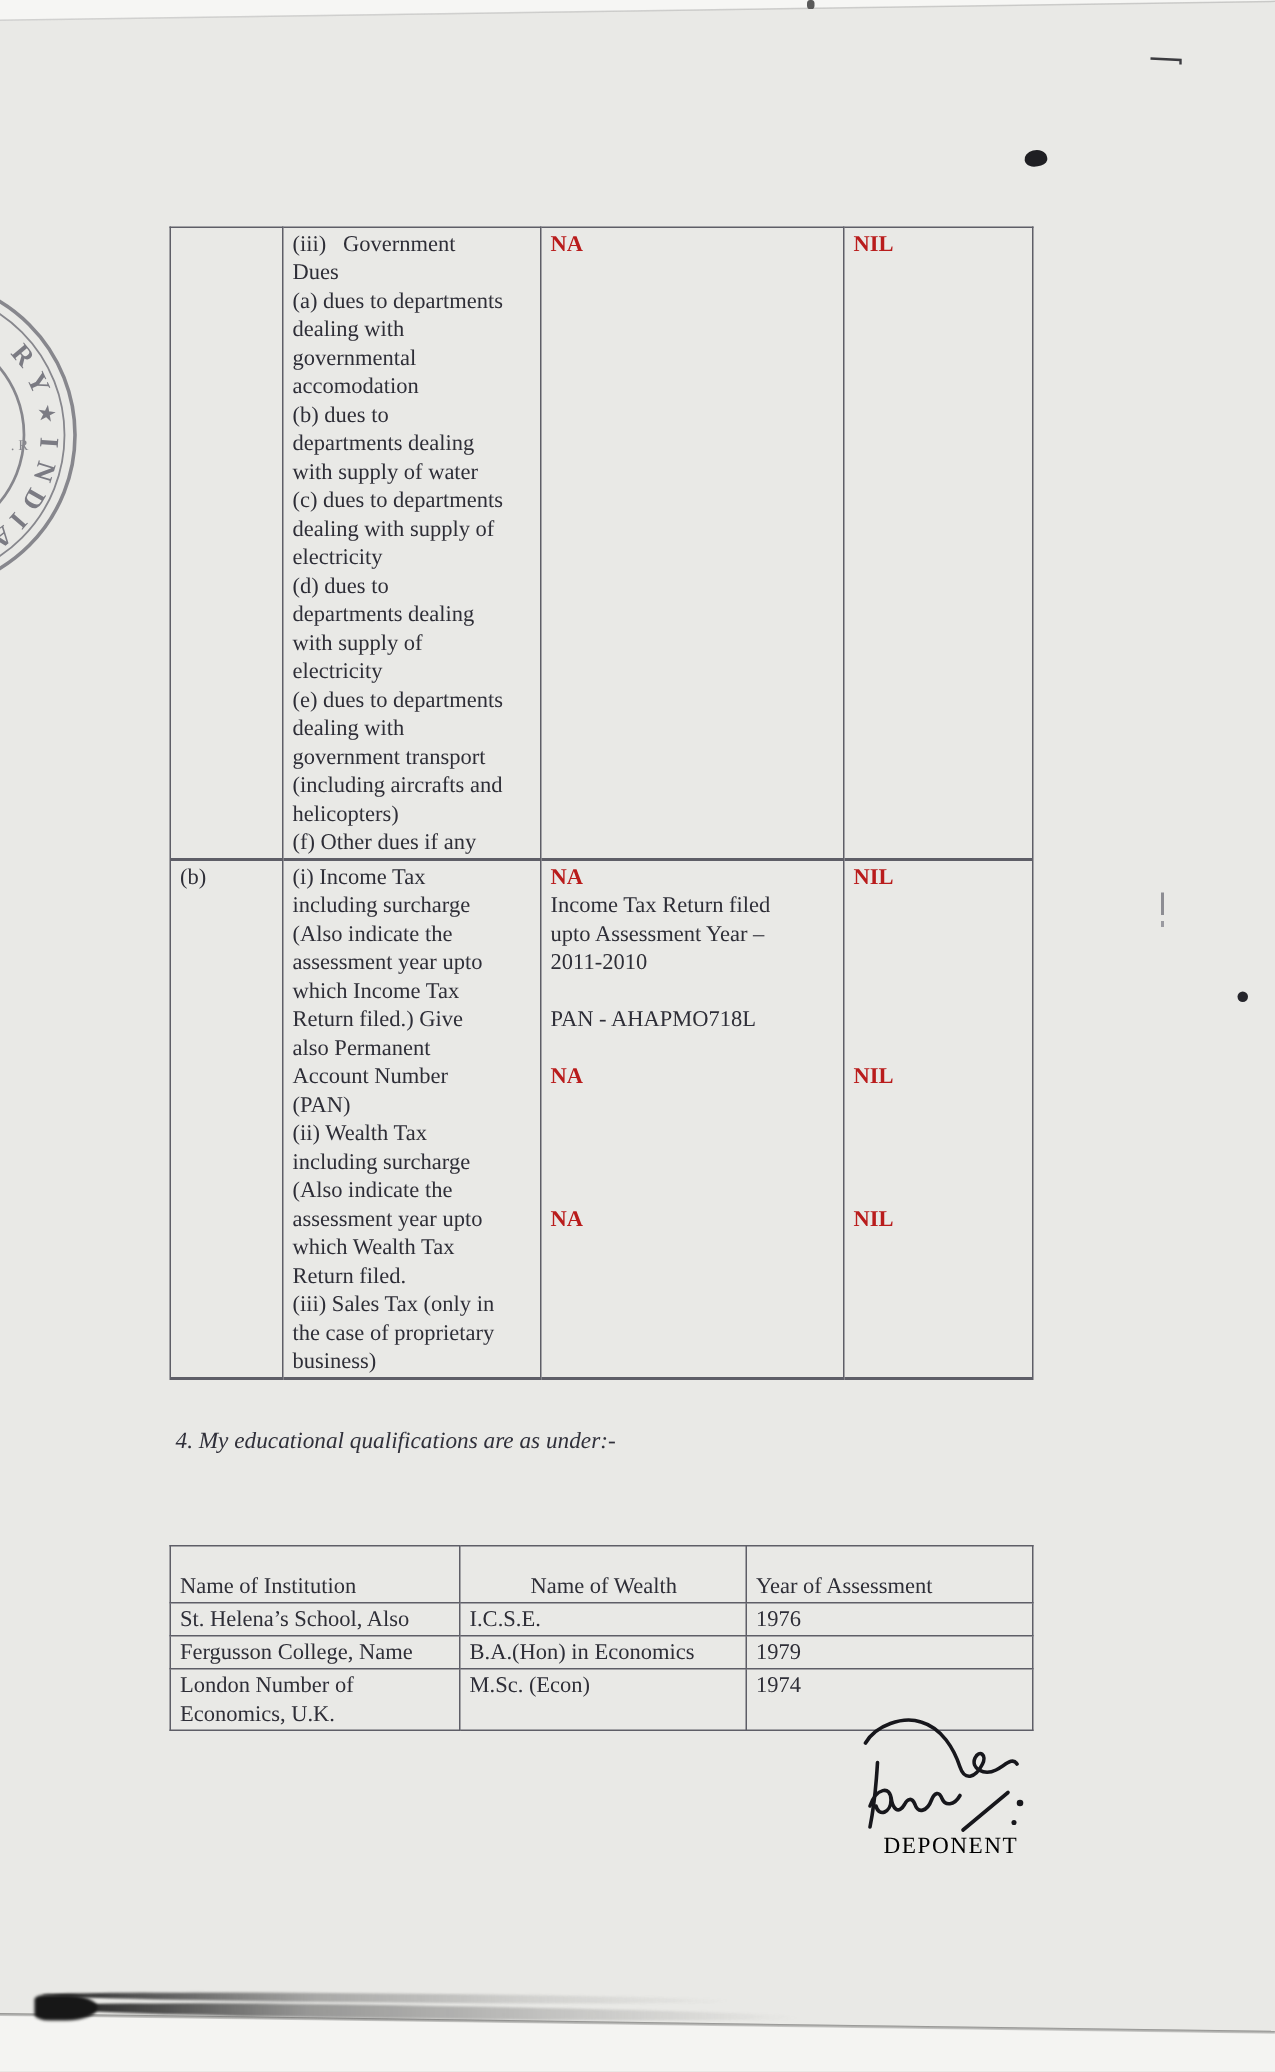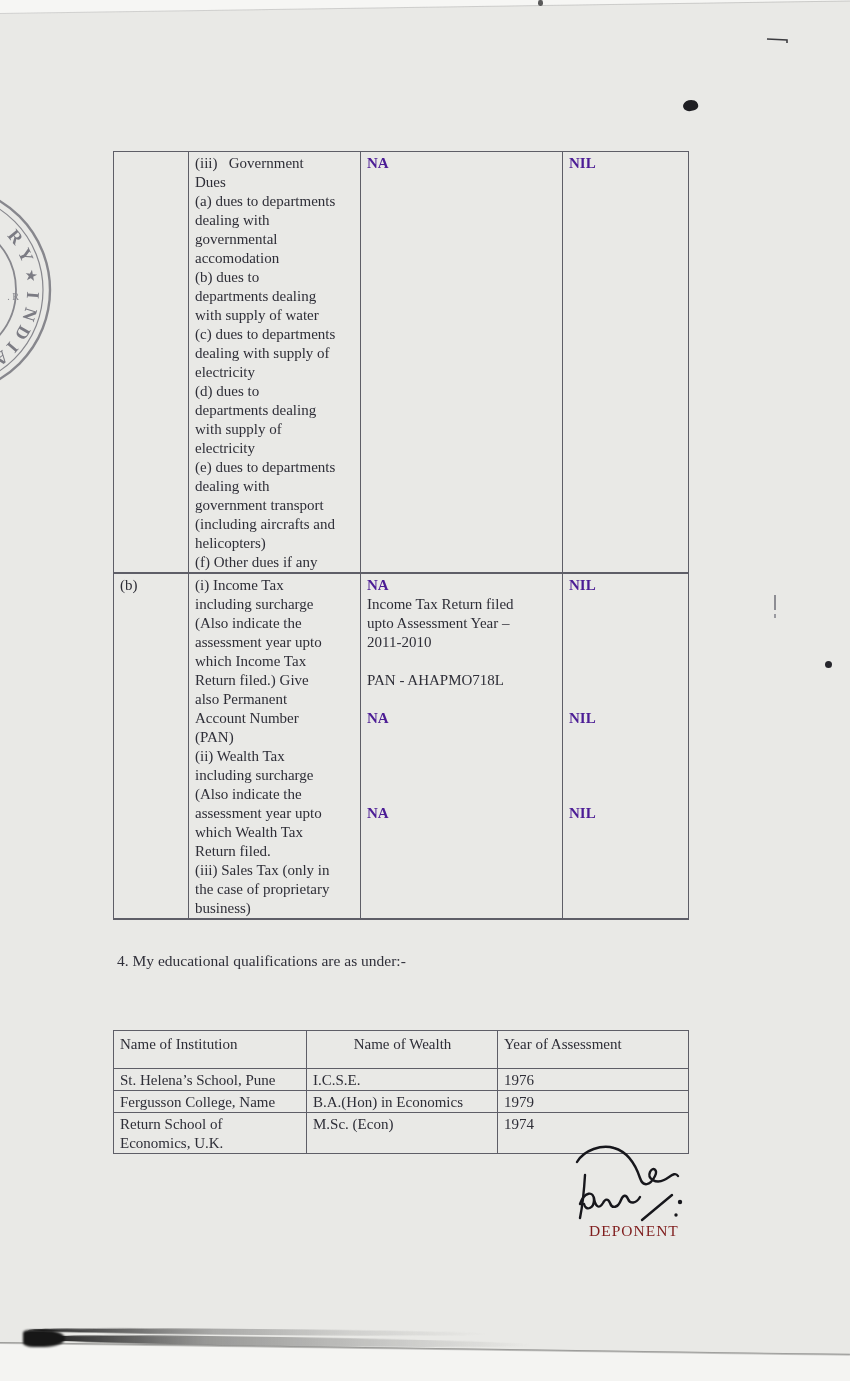--- a/index.html
+++ b/index.html
@@ -47,37 +47,37 @@
   
   table { border-collapse:collapse; table-layout:fixed; position:absolute;
     font-size:15px; line-height:19px; color:#2e2e37; }
   td, th { border:1px solid #5e5e67; vertical-align:top; padding:2px 5px 0 6px;
     font-weight:normal; text-align:left; overflow:hidden; }
   .pre { white-space:pre-wrap; }
   .dues-table { left:113px; top:123px; width:575px;margin-top:28px; }
   .dues-table tr.sep td { border-bottom-width:2px; }
   .dues-table { border-bottom:2px solid #4d4d55; }
   .vb { white-space:pre-wrap; }
-  .bold { font-weight:bold; color:#4c1d95; }
+  .bold { font-weight:bold; color:#b91c1c; }
   .gap1 { margin-top:19px; }
   .gap4 { margin-top:76px; }
   .gap6 { margin-top:114px; }
 
   .edu-table { left:113px; top:1030px; width:575px; }
-  .edu-table th { padding-top:4px; }
+  .edu-table th { padding-top:18px; }
   .edu-table .center { text-align:center; }
 
-  .para4 { position:absolute; left:117px; top:952px; margin:0; font-size:15.5px; }
+  .para4 { position:absolute; left:117px; top:952px; margin:0; font-size:15.5px;font-style:italic; }
 
   .signature { position:absolute; left:556px; top:1142px; width:150px; height:90px; }
   .signature path, .signature line { fill:none; stroke:#17171c; stroke-width:2.4;
     stroke-linecap:round; stroke-linejoin:round; }
   .signature circle { fill:#17171c; stroke:none; }
   .deponent { position:absolute; left:589px; top:1222px; font-size:15.5px;
-    letter-spacing:1px; color:#7f1d1d; }
+    letter-spacing:1px; color:#000000; }
 </style>
 </head>
 <body>
 
 <div class="page">
 
   <div class="top-edge"></div>
   <div class="top-edge-line"></div>
 
   <svg class="stamp" viewBox="0 0 92 220">
@@ -182,31 +182,31 @@
     </colgroup>
     <thead>
       <tr style="height:38px">
         <th>Name of Institution</th>
         <th class="center">Name of Wealth</th>
         <th>Year of Assessment</th>
       </tr>
     </thead>
     <tbody>
       <tr style="height:20px">
-        <td>St. Helena’s School, Pune</td>
+        <td>St. Helena’s School, Also</td>
         <td>I.C.S.E.</td>
         <td>1976</td>
       </tr>
       <tr style="height:21px">
         <td>Fergusson College, Name</td>
         <td>B.A.(Hon) in Economics</td>
         <td>1979</td>
       </tr>
       <tr style="height:38px">
-        <td class="pre">Return School of
+        <td class="pre">London Number of
 Economics, U.K.</td>
         <td>M.Sc. (Econ)</td>
         <td>1974</td>
       </tr>
     </tbody>
   </table>
 
   <svg class="signature" viewBox="0 0 150 90">
     <path d="M 21,20 C 28,8 46,2 58,6 C 72,10 80,24 84,36 C 87,45 94,44 99,34 C 102,28 97,24 94,30 C 91,37 100,42 108,38 C 114,35 119,29 122,34"></path>
     <path d="M 29,33 C 28,50 26,66 24,76"></path>

